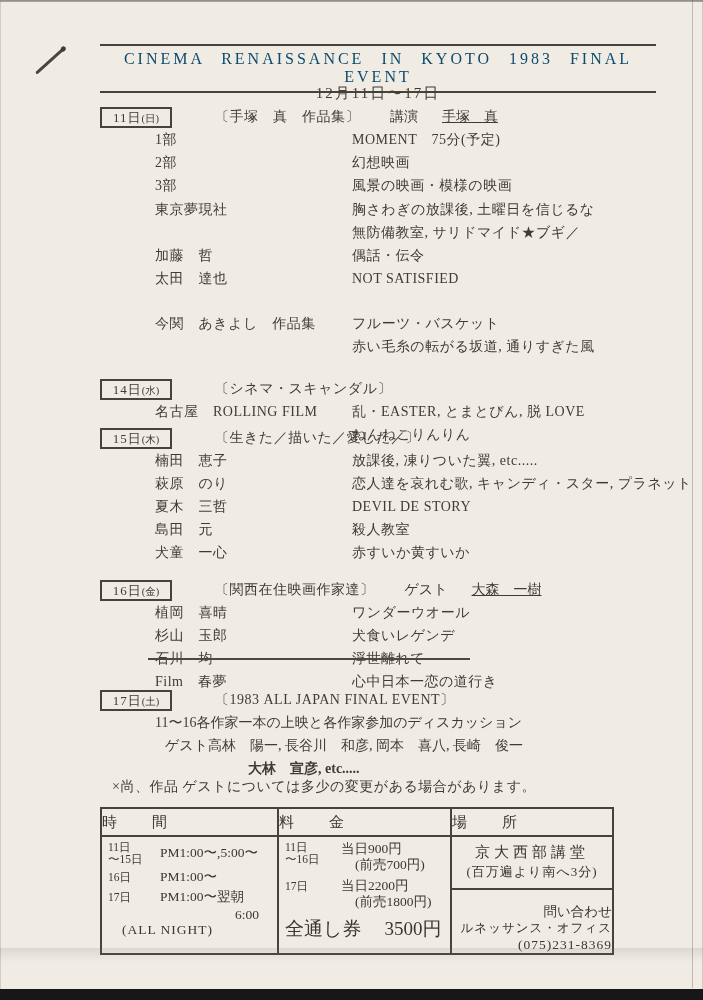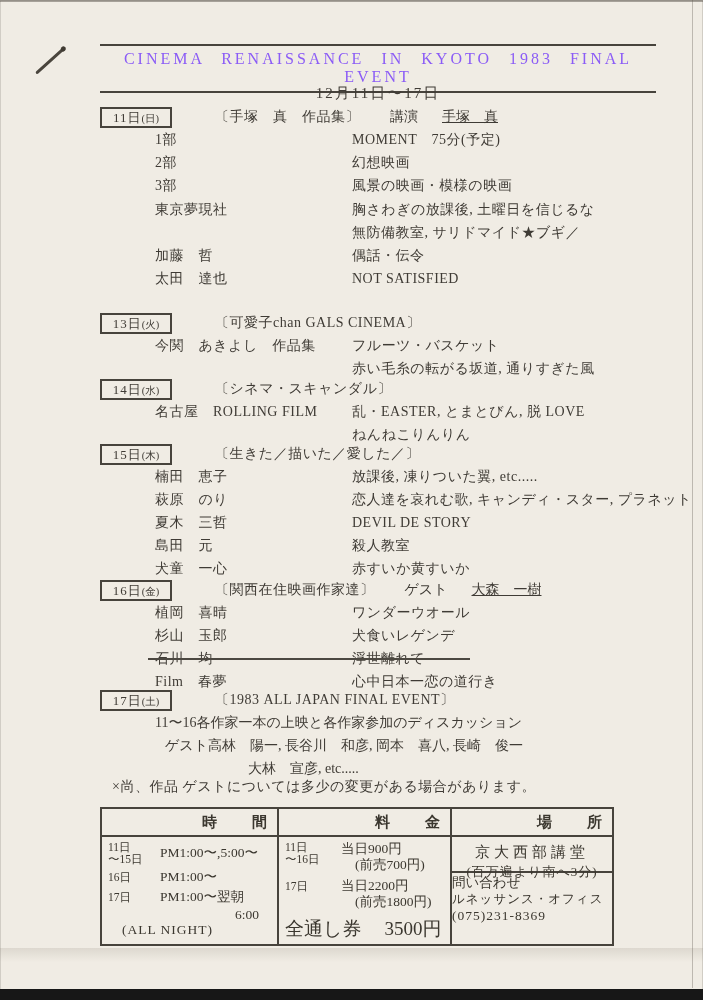--- a/index.html
+++ b/index.html
@@ -22,62 +22,62 @@
   .bottom-bar{position:absolute;left:0;bottom:0;width:100%;height:11px;background:#171717;}
   
   .pen-mark{position:absolute;left:36px;top:72px;width:37px;height:2.5px;background:#4a453d;border-radius:2px;
     transform:rotate(-42deg);transform-origin:left center;}
   .pen-mark::after{content:"";position:absolute;right:-2px;top:-1.5px;width:5px;height:5px;border-radius:50%;background:#403b33;}
 
   
   .title-bar{position:absolute;left:100px;top:44px;width:556px;
     border-top:2px solid #47433c;border-bottom:2px solid #47433c;
     padding:4px 0 5px;text-align:center;
-    font-size:16px;letter-spacing:3px;word-spacing:10px;color:#8b5cf6;}
+    font-size:16px;letter-spacing:3px;word-spacing:10px;color:#0c4a6e;}
   .date-range{position:absolute;left:100px;top:84px;width:556px;text-align:center;
     font-size:15px;letter-spacing:2px;}
 
   
   .sec{position:absolute;left:100px;width:562px;}
   .sec-head{display:flex;align-items:center;height:22px;}
   .date-box{flex:0 0 72px;box-sizing:border-box;height:21px;line-height:18px;
     border:2px solid #47433c;text-align:center;font-size:13px;letter-spacing:1px;background:transparent;}
   .ddow{font-size:10.5px;letter-spacing:0;}
   .sec-title{margin-left:43px;font-size:14px;letter-spacing:0.5px;white-space:nowrap;}
   .sec-guest-label{margin-left:30px;font-size:14px;}
   .sec-guest-name{margin-left:24px;font-size:14px;text-decoration:underline;}
   .row{position:relative;display:flex;height:23px;line-height:23px;font-size:14px;}
   .row .name{flex:0 0 252px;box-sizing:border-box;padding-left:55px;letter-spacing:0.5px;white-space:nowrap;}
   .row .desc{flex:1;letter-spacing:0.5px;white-space:nowrap;}
   .row.struck::after{content:"";position:absolute;left:48px;top:11px;width:322px;height:1.5px;background:#4c4841;}
   .row .line1{padding-left:55px;}
   .row .glabel{flex:0 0 83px;box-sizing:border-box;padding-left:65px;white-space:nowrap;}
   .row .gnames{flex:1;white-space:nowrap;}
-  .row .gnames2{padding-left:148px;white-space:nowrap;}
+  .row .gnames2{padding-left:148px;white-space:nowrap;font-weight:bold;}
   .note{position:absolute;left:112px;top:778px;font-size:14px;letter-spacing:0.5px;}
 
   
   .info-table{position:absolute;left:100px;top:807px;width:512px;height:136px;
     border-collapse:collapse;table-layout:fixed;font-size:13.5px;color:#3b372f;}
   .info-table col.c1{width:177px;} .info-table col.c2{width:173px;} .info-table col.c3{width:162px;}
   .info-table th,.info-table td{border:2px solid #47433c;padding:0;vertical-align:top;}
-  .info-table th{height:26px;font-weight:bold;font-size:15px;letter-spacing:10px;text-align:right;vertical-align:middle;}
+  .info-table th{height:26px;font-weight:normal;font-size:15px;letter-spacing:10px;text-align:left;vertical-align:middle;}
   .cellpad{padding:4px 4px 2px 6px;}
   .trow{display:flex;align-items:center;margin-bottom:2px;}
   .daystack{flex:0 0 52px;font-size:11.5px;line-height:12px;white-space:nowrap;}
   .tval{font-size:13.5px;line-height:16px;white-space:nowrap;}
   .tval .sub{display:block;padding-left:14px;}
   .talign-r{text-align:right;padding-right:14px;font-size:13.5px;line-height:15px;}
   .allnight{padding-left:14px;font-size:13.5px;letter-spacing:1px;line-height:16px;white-space:nowrap;}
   .fee-last{display:flex;margin-top:6px;font-size:19px;}
   .fee-last .fl2{margin-left:23px;}
-  .place-venue{height:36px;border-bottom:2px solid #47433c;text-align:center;padding-top:4px;box-sizing:border-box;}
+  .place-venue{height:53px;border-bottom:2px solid #47433c;text-align:center;padding-top:4px;box-sizing:border-box;}
   .venue-name{font-size:15px;letter-spacing:4px;line-height:22px;white-space:nowrap;}
   .venue-sub{font-size:13px;letter-spacing:1px;line-height:18px;white-space:nowrap;}
-  .place-contact{text-align:left;padding-top:1px;}
+  .place-contact{text-align:right;padding-top:13px;}
   .contact-l{font-size:13.5px;line-height:17px;white-space:nowrap;}
   .contact-n{font-size:12.5px;letter-spacing:1px;line-height:16px;white-space:nowrap;}
   .contact-p{font-size:13.5px;letter-spacing:1px;line-height:17px;white-space:nowrap;}
 </style>
 </head>
 <body>
 
 <div class="page">
   <div class="edge-top"></div>
   <div class="edge-right"></div>
@@ -120,24 +120,20 @@
         <span class="name">加藤　哲</span>
         <span class="desc">偶話・伝令</span>
       </div>
     <div class="row">
         <span class="name">太田　達也</span>
         <span class="desc">NOT SATISFIED</span>
       </div>
   </section>
 
   <section class="sec" style="top:312px">
-    <div class="sec-head">
-      <span class="date-box"><span class="dnum">13日</span><span class="ddow">(火)</span></span>
-      <span class="sec-title">〔可愛子chan GALS CINEMA〕</span>
-    </div>
     <div class="row">
         <span class="name">今関　あきよし　作品集</span>
         <span class="desc">フルーツ・バスケット</span>
       </div>
     <div class="row">
         <span class="name"></span>
         <span class="desc">赤い毛糸の転がる坂道, 通りすぎた風</span>
       </div>
   </section>
 
@@ -149,21 +145,21 @@
     <div class="row">
         <span class="name">名古屋　ROLLING FILM</span>
         <span class="desc">乱・EASTER, とまとびん, 脱 LOVE</span>
       </div>
     <div class="row">
         <span class="name"></span>
         <span class="desc">ねんねこりんりん</span>
       </div>
   </section>
 
-  <section class="sec" style="top:443px">
+  <section class="sec" style="top:427px">
     <div class="sec-head">
       <span class="date-box"><span class="dnum">15日</span><span class="ddow">(木)</span></span>
       <span class="sec-title">〔生きた／描いた／愛した／〕</span>
     </div>
     <div class="row">
         <span class="name">楠田　恵子</span>
         <span class="desc">放課後, 凍りついた翼, etc.....</span>
       </div>
     <div class="row">
         <span class="name">萩原　のり</span>

